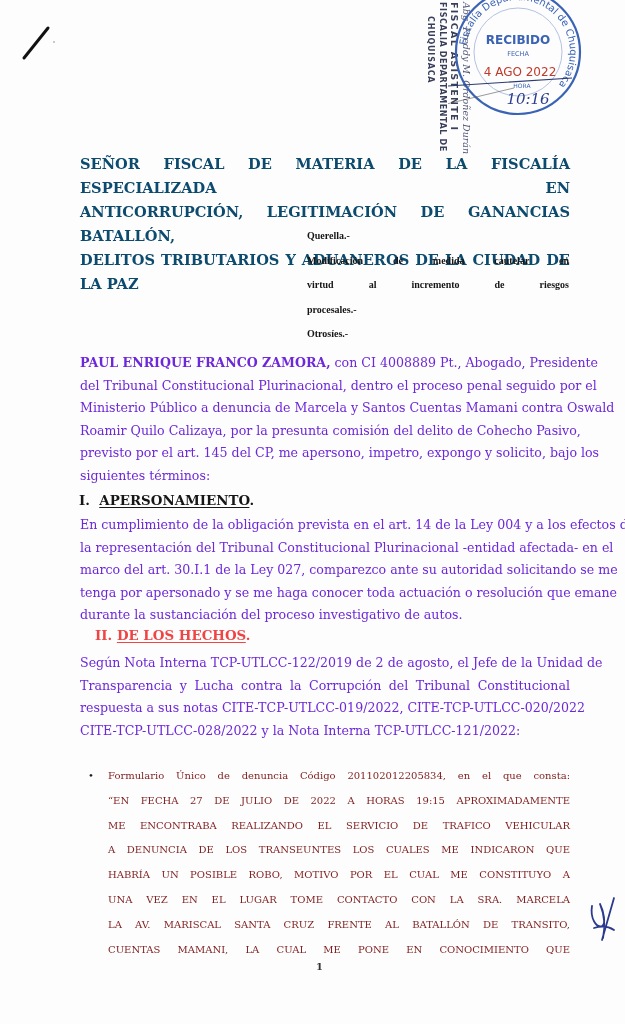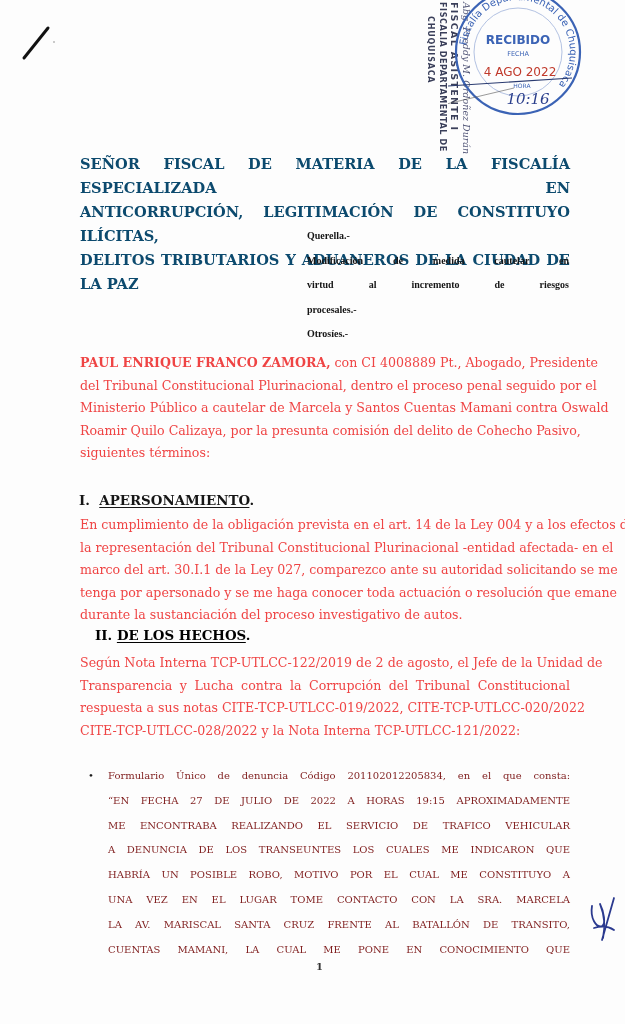--- a/index.html
+++ b/index.html
@@ -48,30 +48,30 @@
     position: absolute; left: 307px; top: 224px; width: 262px;
     font-family: Liberation Serif, serif; font-weight: bold; font-size: 10px;
     line-height: 24.5px; color: #161616;
   }
   .subject .ln { display: block; }
   .subject .just { text-align: justify; text-align-last: justify; }
 
   .body-text {
     position: absolute; left: 80px; width: 490px;
     font-family: "DejaVu Serif", serif; font-size: 12.6px; line-height: 22.5px;
-    color: #ef4444;
+    color: #6d28d9;
   }
   .body-text .ln { display: block; text-align: justify; text-align-last: justify; white-space: nowrap; }
   .body-text .ln.last { text-align-last: left; }
   .bold { font-weight: bold; }
 
   .para1 { top: 352px; }
   .sec1 { position: absolute; left: 79px; top: 492px; font-weight: bold; font-size: 13.4px; font-family: "DejaVu Serif", serif; color: #161616; }
   .para2 { top: 514px; }
-  .sec2 { position: absolute; left: 95px; top: 627px; font-weight: bold; font-size: 13.4px; font-family: "DejaVu Serif", serif; color: #000000; }
+  .sec2 { position: absolute; left: 95px; top: 627px; font-weight: bold; font-size: 13.4px; font-family: "DejaVu Serif", serif; color: #ef4444; }
   .para3 { top: 652px; }
   .u { text-decoration: underline; text-underline-offset: 2px; }
 
   .bullet-block { position: absolute; left: 80px; top: 764px; width: 490px; }
   .bullet-dot { position: absolute; left: 8px; top: 6px; font-size: 10px; }
   .bullet-lines {
     position: absolute; left: 28px; width: 462px; top: 0;
     font-family: "DejaVu Serif", serif; font-size: 10px; line-height: 24.8px; color: #7f1d1d;
   }
   .bullet-lines .ln { display: block; text-align: justify; text-align-last: justify; white-space: nowrap; }
@@ -117,37 +117,38 @@
       <text x="72" y="94" text-anchor="middle" font-family="DejaVu Sans, sans-serif" font-size="12" fill="#c0392b">4 AGO 2022</text>
       <text x="74" y="106" text-anchor="middle" font-family="DejaVu Sans, sans-serif" font-size="6" fill="#3b63b5">HORA</text>
       <text x="80" y="122" text-anchor="middle" font-family="DejaVu Serif, serif" font-style="italic" font-size="15" fill="#2b3f8c">10:16</text>
       <line x1="0" y1="104" x2="124" y2="96" stroke="#2a3b70" stroke-width="1.2"></line>
       <line x1="-10" y1="124" x2="66" y2="106" stroke="#555" stroke-width="0.6"></line>
     </svg>
   </div>
 
   <div class="addressee">
     <span class="ln">SEÑOR FISCAL DE MATERIA DE LA FISCALÍA ESPECIALIZADA EN</span>
-    <span class="ln">ANTICORRUPCIÓN, LEGITIMACIÓN DE CONSTITUYO ILÍCITAS,</span>
+    <span class="ln">ANTICORRUPCIÓN, LEGITIMACIÓN DE GANANCIAS BATALLÓN,</span>
     <span class="ln last">DELITOS TRIBUTARIOS Y ADUANEROS DE LA CIUDAD DE LA PAZ</span>
   </div>
 
   <div class="subject">
     <span class="ln">Querella.-</span>
     <span class="ln just">Modificación de medida cautelar en</span>
     <span class="ln just">virtud al incremento de riesgos</span>
     <span class="ln">procesales.-</span>
     <span class="ln">Otrosíes.-</span>
   </div>
 
   <div class="body-text para1">
     <span class="ln"><span class="bold">PAUL ENRIQUE FRANCO ZAMORA,</span><span> con CI 4008889 Pt., Abogado, Presidente</span></span>
     <span class="ln">del Tribunal Constitucional Plurinacional, dentro el proceso penal seguido por el</span>
-    <span class="ln">Ministerio Público a cautelar de Marcela y Santos Cuentas Mamani contra Oswald</span>
+    <span class="ln">Ministerio Público a denuncia de Marcela y Santos Cuentas Mamani contra Oswald</span>
     <span class="ln">Roamir Quilo Calizaya, por la presunta comisión del delito de Cohecho Pasivo,</span>
+    <span class="ln">previsto por el art. 145 del CP, me apersono, impetro, expongo y solicito, bajo los</span>
     <span class="ln last">siguientes términos:</span>
   </div>
 
   <div class="sec1">
     <span>I.</span>&nbsp;&nbsp;<span class="u">APERSONAMIENTO</span><span>.</span>
   </div>
   <div class="body-text para2">
     <span class="ln">En cumplimiento de la obligación prevista en el art. 14 de la Ley 004 y a los efectos de</span>
     <span class="ln">la representación del Tribunal Constitucional Plurinacional -entidad afectada- en el</span>
     <span class="ln">marco del art. 30.I.1 de la Ley 027, comparezco ante su autoridad solicitando se me</span>

